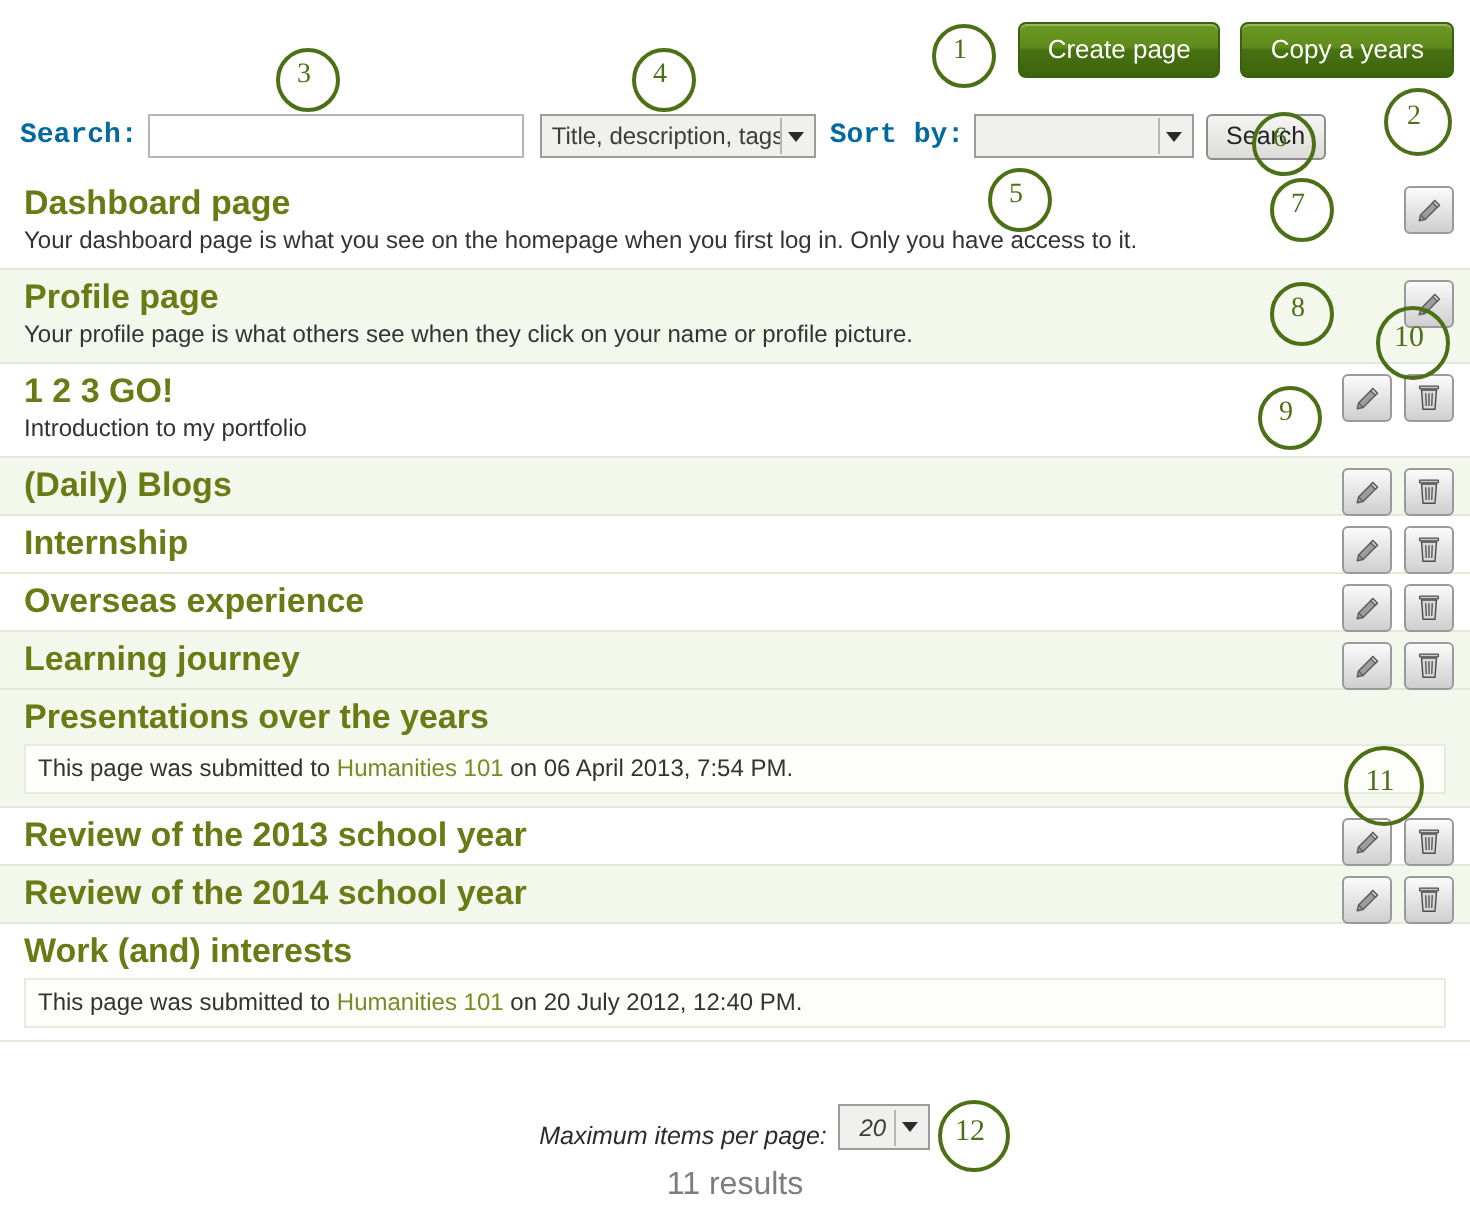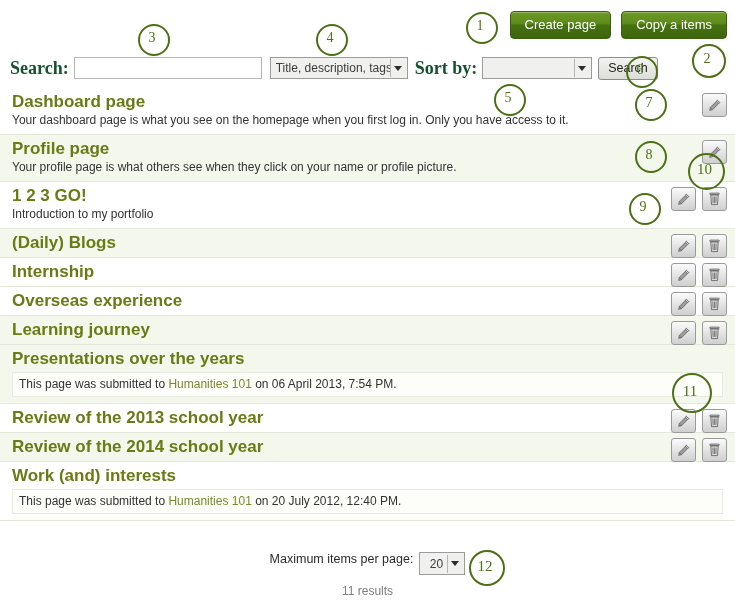--- a/index.html
+++ b/index.html
@@ -59,25 +59,25 @@
     left: 0;
     top: 52px;
     width: 735px;
     height: 32px;
     display: flex;
     align-items: center;
     padding-left: 10px;
     box-sizing: border-box;
   }
   .search-label, .sortby-label {
-    font-size: 18px;
+    font-size: 14px;
     font-weight: bold;
-    color: #14532d;
+    color: #0369a1;
     margin-right: 5px;
-    font-family: Liberation Serif, serif;
+    font-family: Liberation Mono, monospace;
   }
   .sortby-label { margin-left: 7px; }
   .search-input {
     width: 188px;
     height: 22px;
     box-sizing: border-box;
     border: 1px solid #b5b5b5;
     background: #ffffff;
     font-size: 12px;
     padding: 2px 4px;
@@ -207,30 +207,31 @@
   
   .list-footer {
     position: absolute;
     left: 0;
     top: 552px;
     width: 735px;
     text-align: center;
   }
   .perpage-line {
     display: inline-flex;
-    align-items: flex-start;
+    align-items: flex-end;
     font-size: 12.5px;
     color: #2b2b2b;
     font-family: "Liberation Sans", sans-serif;
+    font-style: italic;
   }
   .perpage-line .lbl { margin-right: 6px; }
   .sel-perpage { width: 46px; height: 23px; }
   .results-count {
     margin-top: 9px;
-    font-size: 12px;
+    font-size: 16px;
     color: #7d7d7d;
     font-family: "Liberation Sans", sans-serif;
   }
 
   
   .callout {
     position: absolute;
     display: flex;
     align-items: center;
     justify-content: center;
@@ -249,21 +250,21 @@
   }
   .callout .num { position: relative; z-index: 1; line-height: 1; }
   .callout.big { font-size: 15px; }
 </style>
 </head>
 <body>
 
 <div class="page-header">
   <div class="header-buttons">
     <button class="btn-green">Create page</button>
-    <button class="btn-green">Copy a items</button>
+    <button class="btn-green">Copy a years</button>
   </div>
 </div>
 
 <div class="search-bar">
   <span class="search-label">Search:</span>
   <input class="search-input" type="text" value="" style="">
 
   <span class="sel sel-field">
     <span class="sel-text">Title, description, tags</span>
     <span class="arrow-box">

